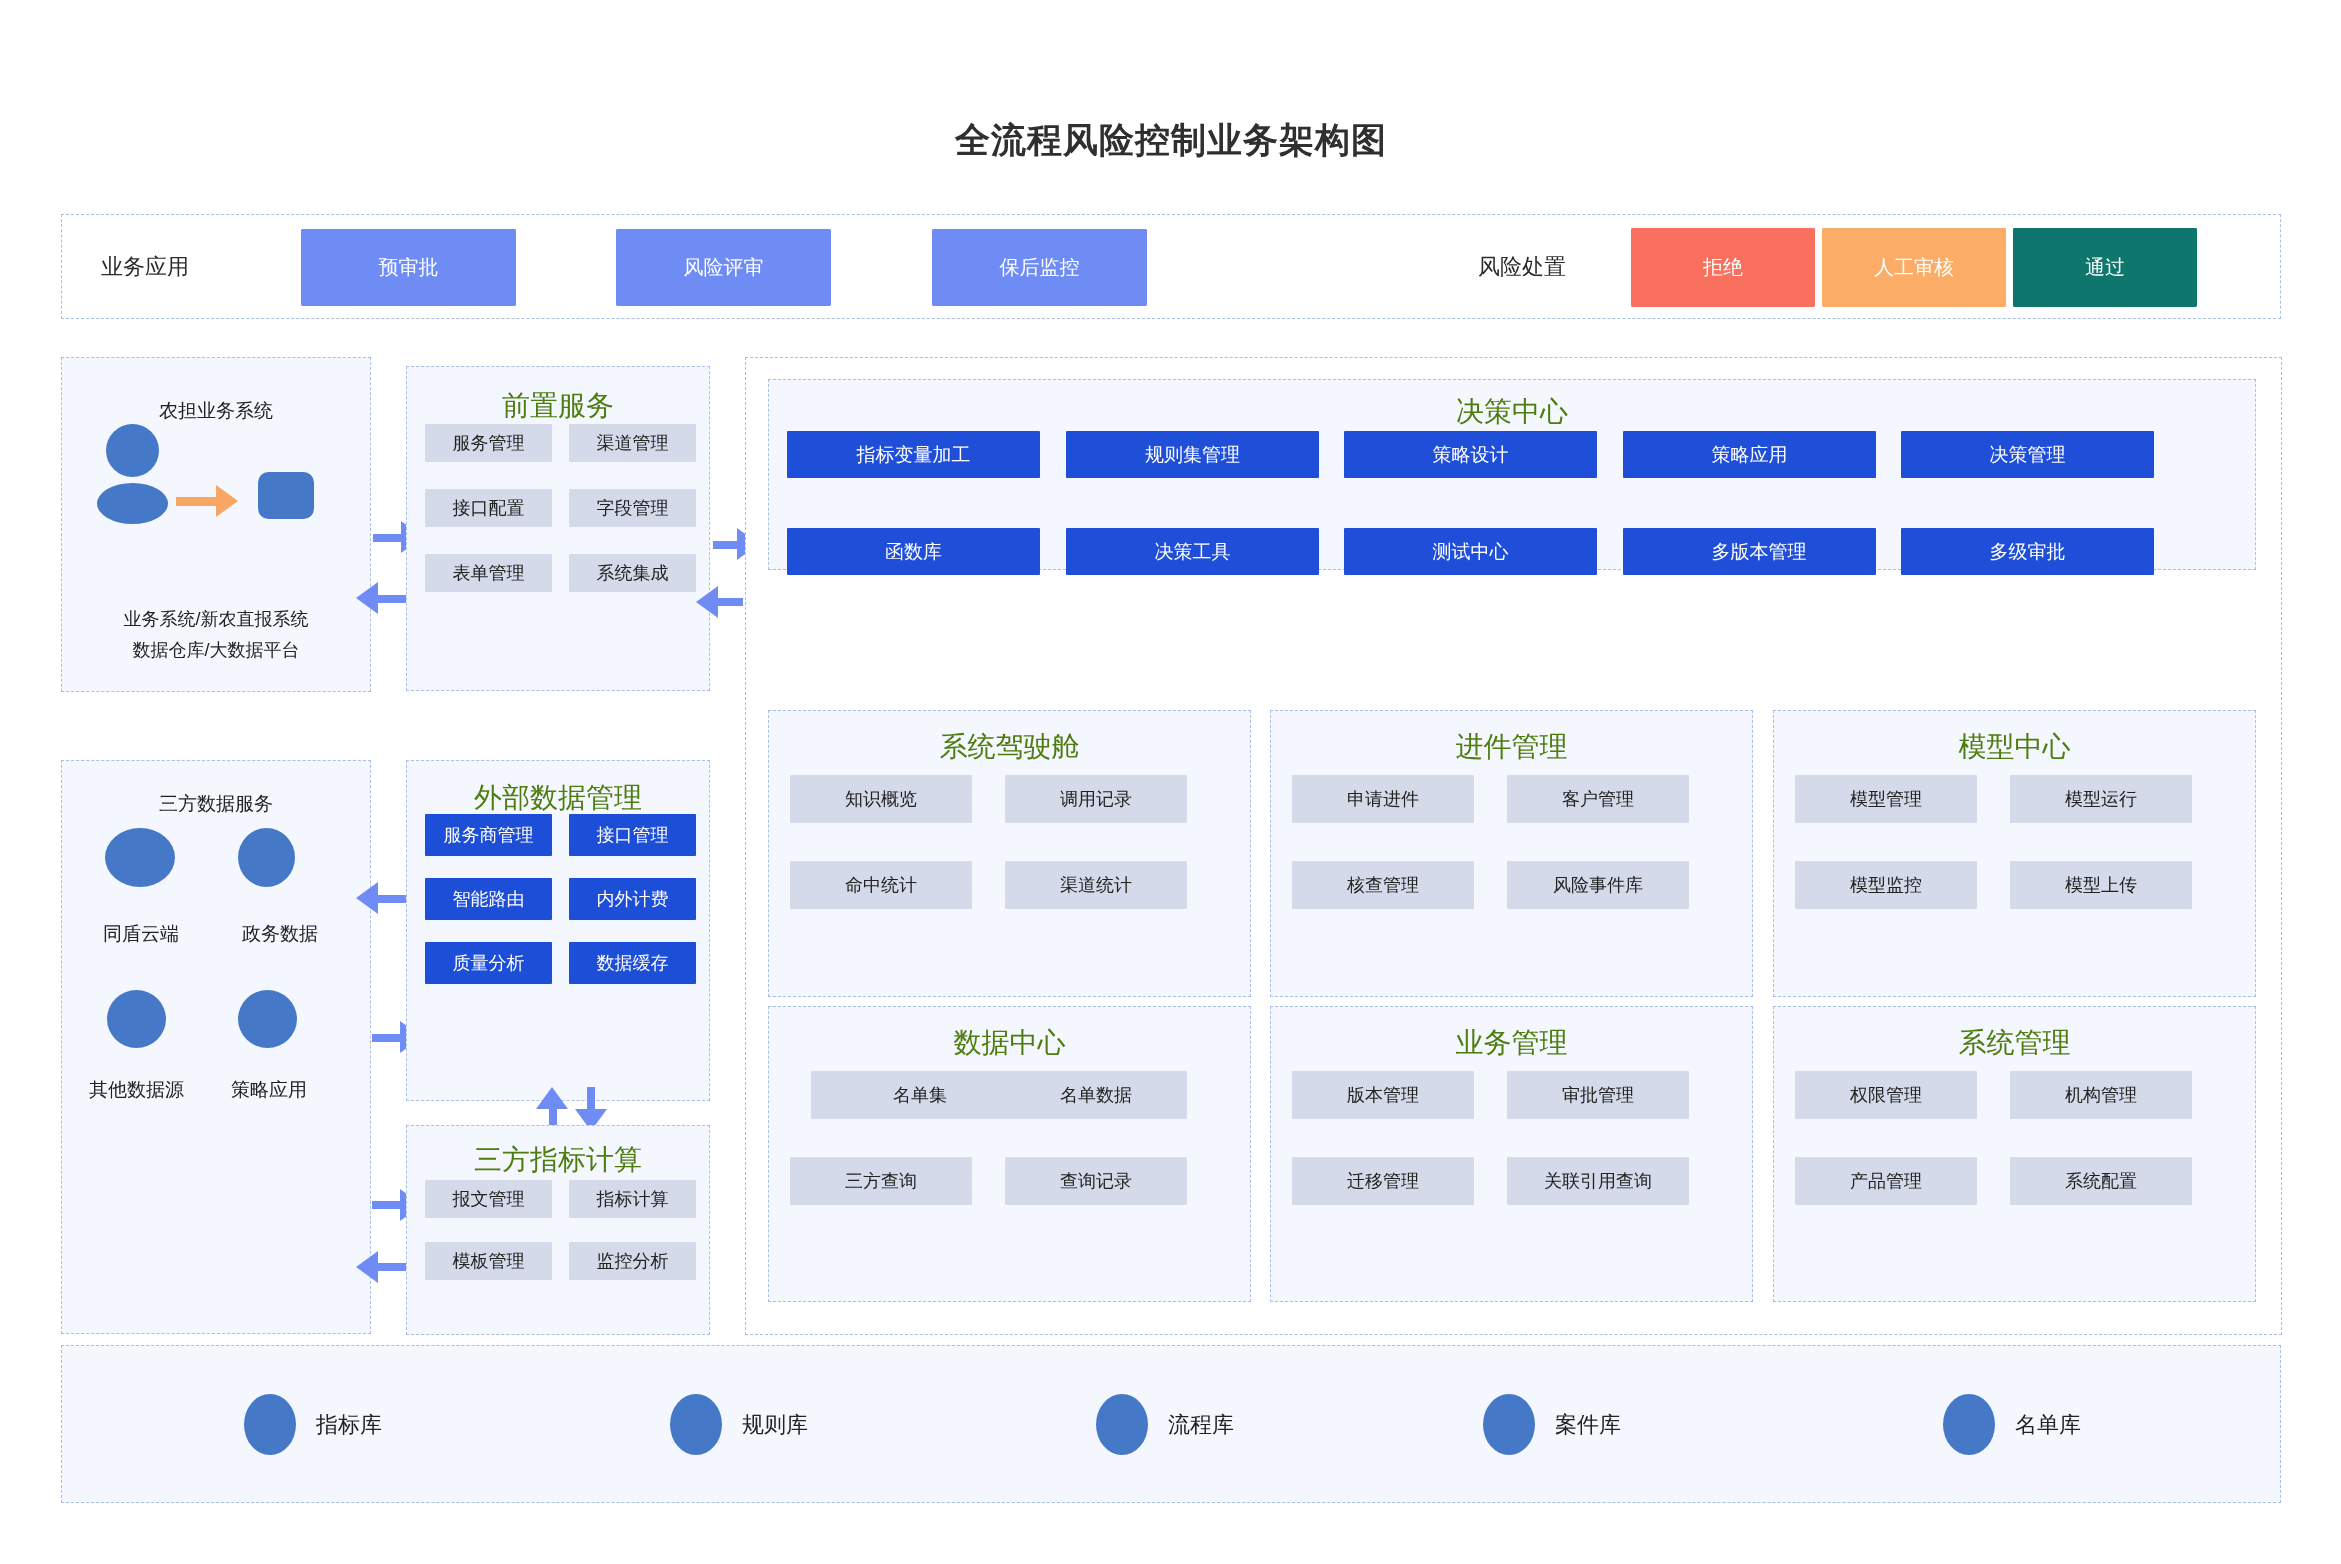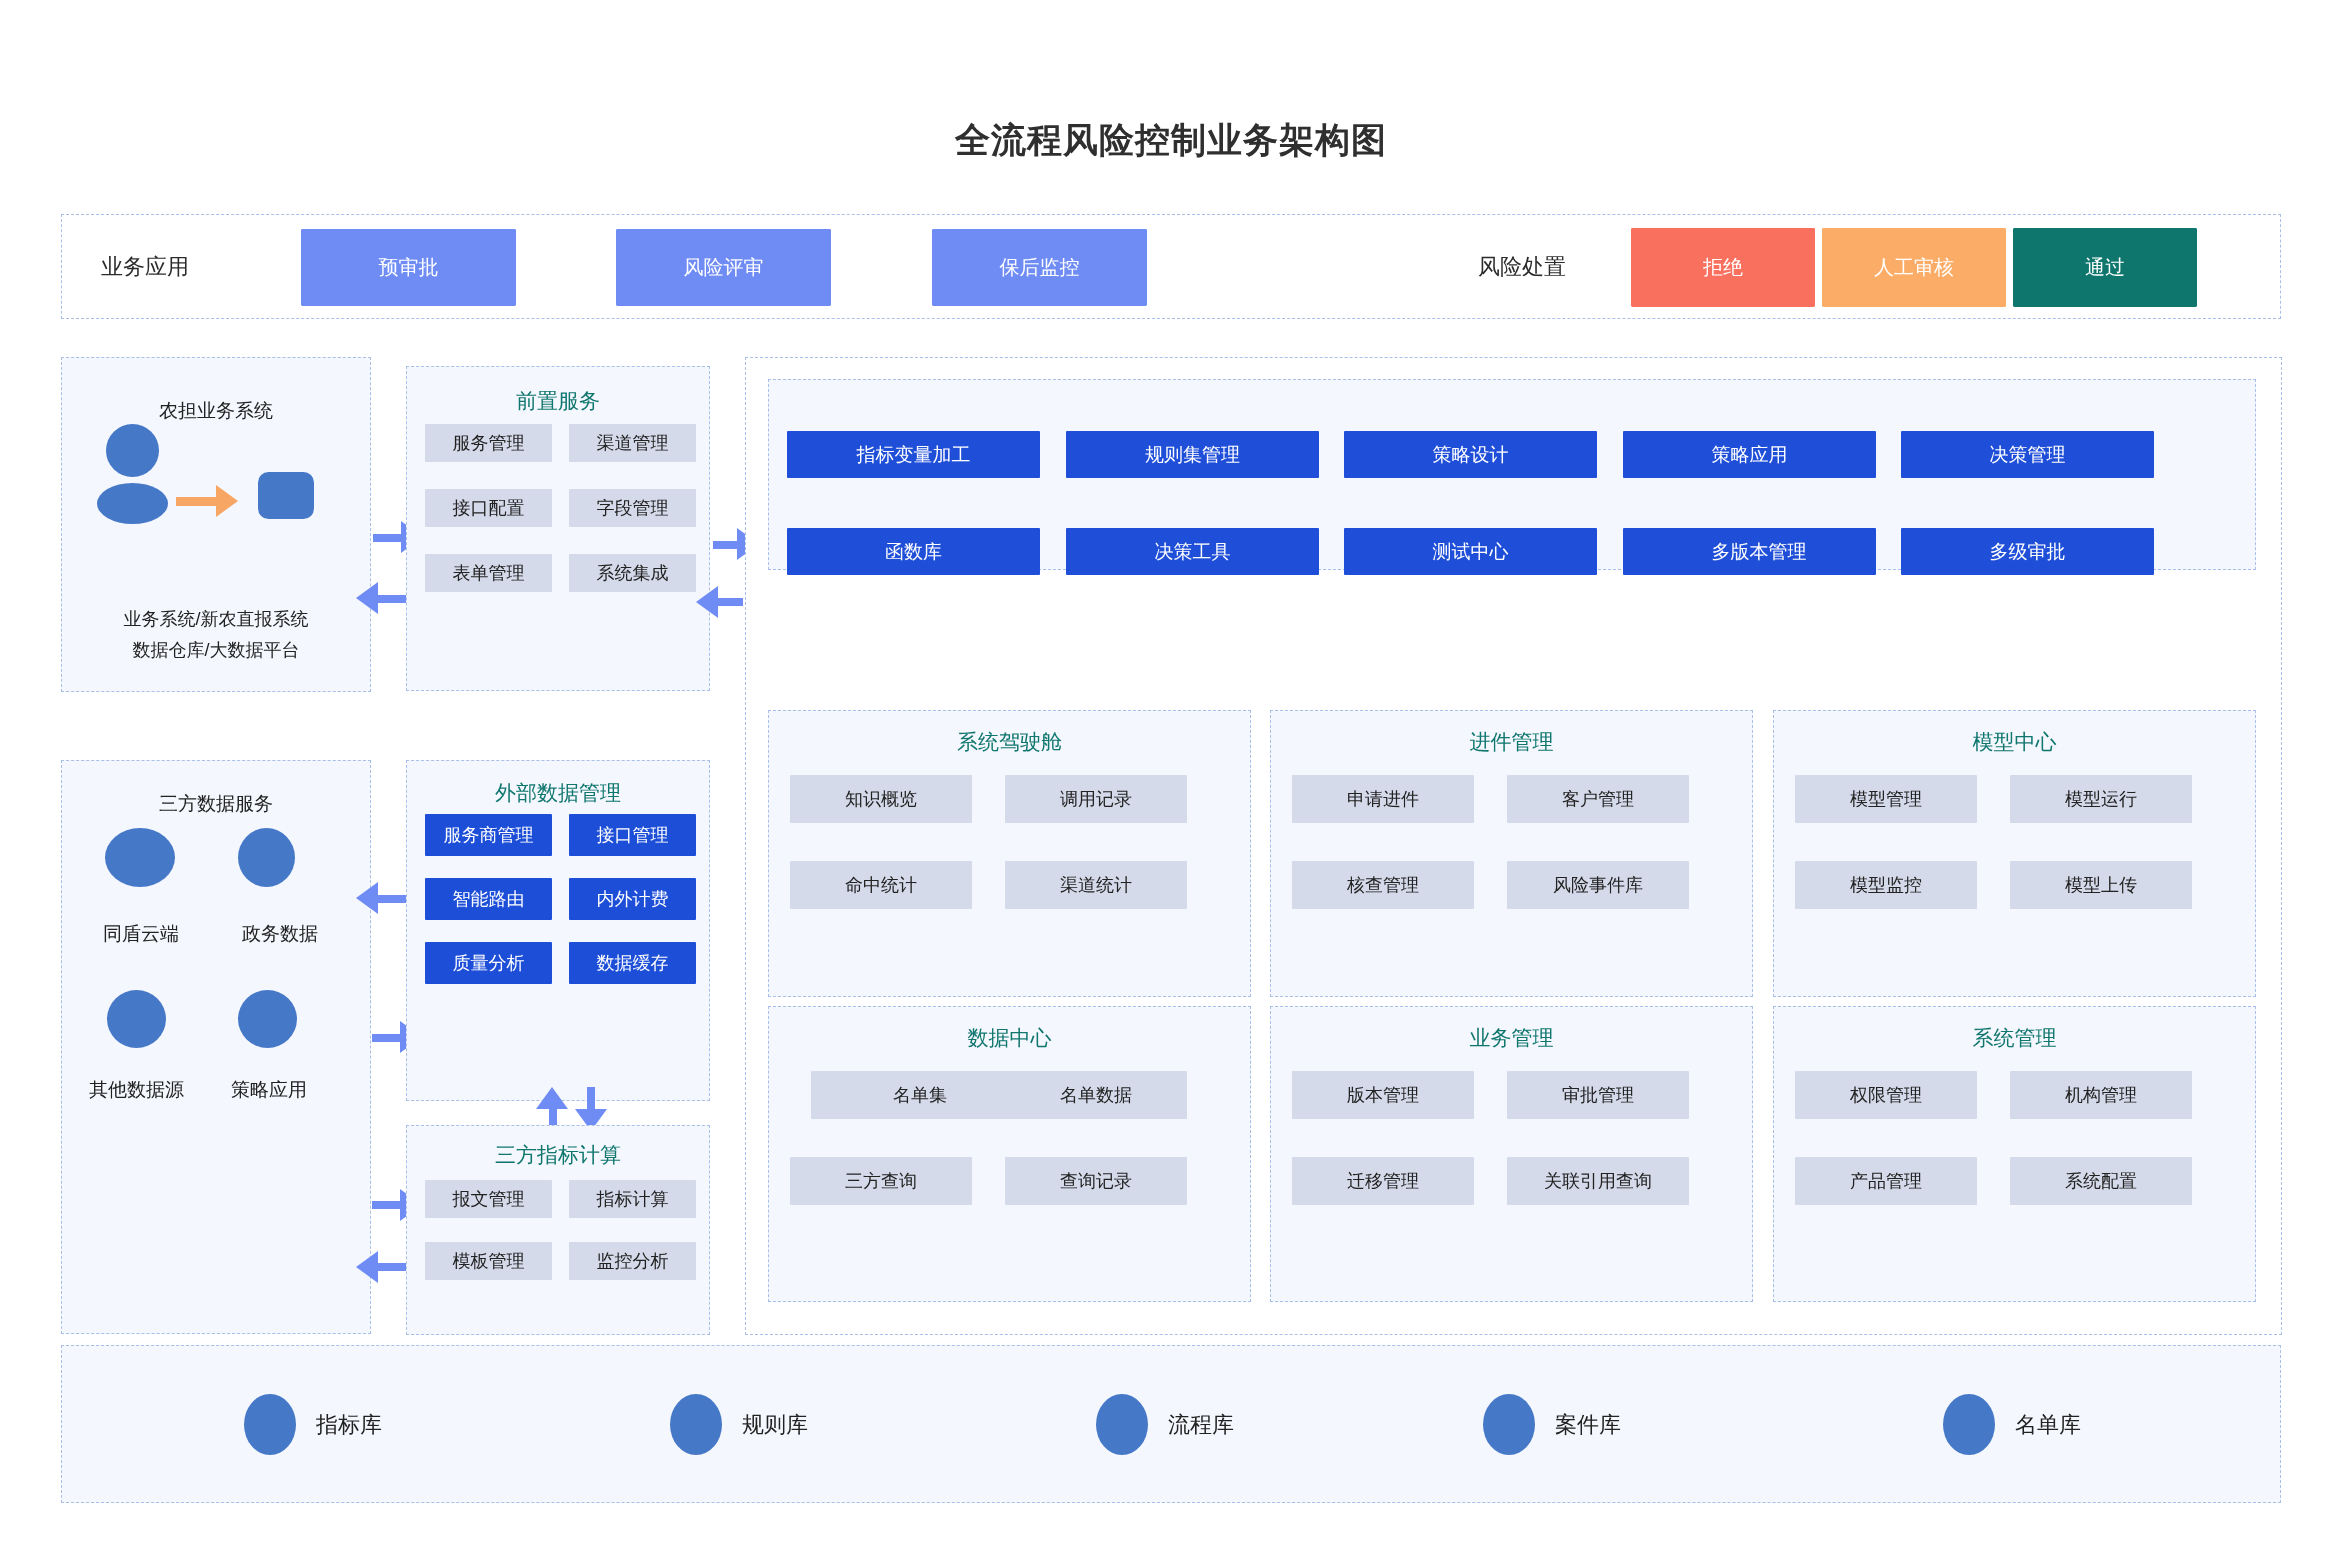--- a/index.html
+++ b/index.html
@@ -21,21 +21,21 @@
   
   .dpanel {
     position:absolute;
     border:1.9px dashed #a9bfe8;
     background:#f4f7fd;
   }
   .dpanel.white { background:#ffffff; }
 
   .panel-title {
     position:absolute; left:0; right:0; text-align:center;
-    font-size:21px; color:#0f766e; font-weight:400;
+    font-size:28px; color:#4d7c0f; font-weight:400;
   }
 
   
   #top-band { left:61px; top:214px; width:2220px; height:105px; background:#ffffff; }
   .band-label {
     position:absolute; font-size:22px; color:#2b2b2b;
   }
   .pill {
     position:absolute; display:flex; align-items:center; justify-content:center;
     color:#ffffff; font-size:20px; border-radius:1.4px;
@@ -183,20 +183,21 @@
 
     <div class="chip grey" style="left:18px;  top:54px; width:127px; height:38px;">报文管理</div>
     <div class="chip grey" style="left:162px; top:54px; width:127px; height:38px;">指标计算</div>
     <div class="chip grey" style="left:18px;  top:116px; width:127px; height:38px;">模板管理</div>
     <div class="chip grey" style="left:162px; top:116px; width:127px; height:38px;">监控分析</div>
   </div>
 
   <div class="dpanel white" style="left:745px; top:357px; width:1537px; height:978px;">
 
     <div class="dpanel" style="left:22px; top:21px; width:1488px; height:191px;">
+      <div class="panel-title" style="top:13.4px;">决策中心</div>
 
       <div class="chip deep" style="left:18px;   top:51px; width:253px; height:47px;">指标变量加工</div>
       <div class="chip deep" style="left:297px;  top:51px; width:253px; height:47px;">规则集管理</div>
       <div class="chip deep" style="left:575px; top:51px; width:253px; height:47px;">策略设计</div>
       <div class="chip deep" style="left:854px; top:51px; width:253px; height:47px;">策略应用</div>
       <div class="chip deep" style="left:1132px; top:51px; width:253px; height:47px;">决策管理</div>
 
       <div class="chip deep" style="left:18px;   top:148px; width:253px; height:47px;">函数库</div>
       <div class="chip deep" style="left:297px;  top:148px; width:253px; height:47px;">决策工具</div>
       <div class="chip deep" style="left:575px; top:148px; width:253px; height:47px;">测试中心</div>

